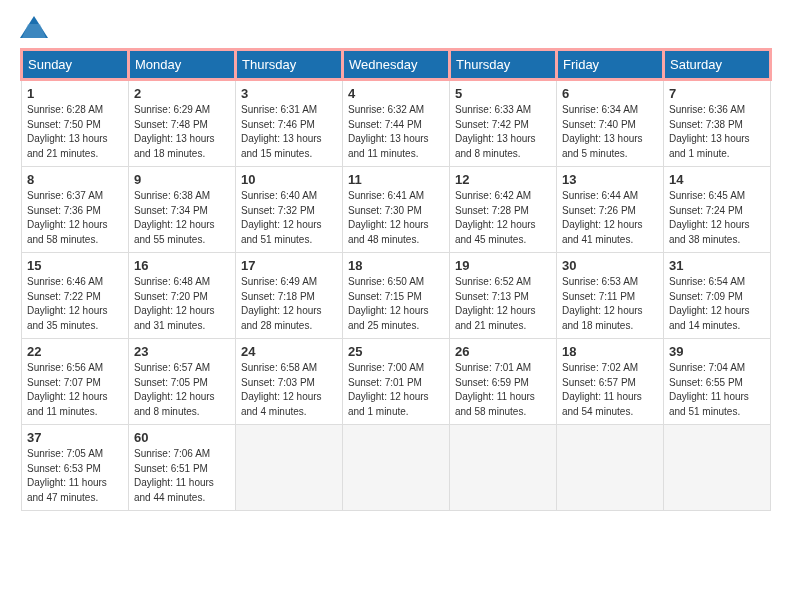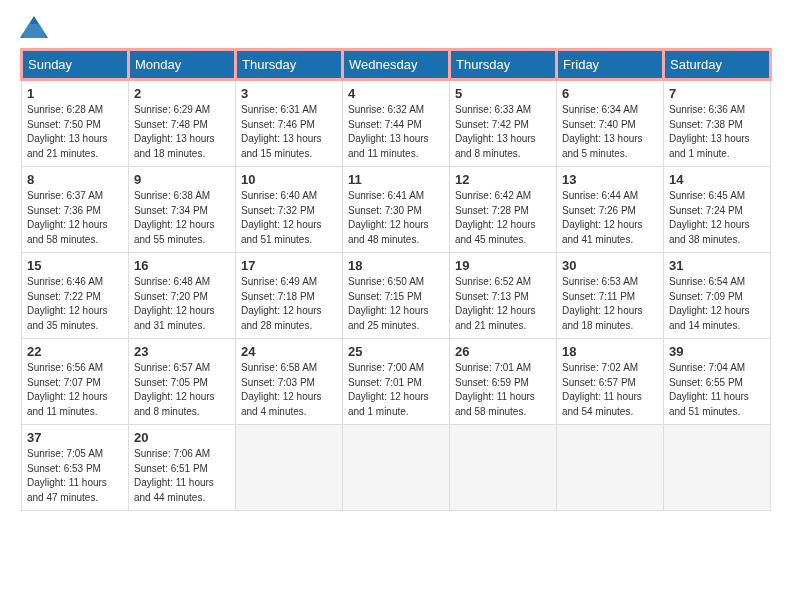--- a/index.html
+++ b/index.html
@@ -355,21 +355,21 @@
       <tr>
         <td>
         <span class="day-num">37</span>
         <div class="day-info">
           Sunrise: 7:05 AM<br>
           Sunset: 6:53 PM<br>
           Daylight: 11 hours and 47 minutes.
         </div>
       </td>
         <td>
-        <span class="day-num">20</span>
+        <span class="day-num">60</span>
         <div class="day-info">
           Sunrise: 7:06 AM<br>
           Sunset: 6:51 PM<br>
           Daylight: 11 hours and 44 minutes.
         </div>
       </td>
         <td class="empty"></td>
         <td class="empty"></td>
         <td class="empty"></td>
         <td class="empty"></td>

